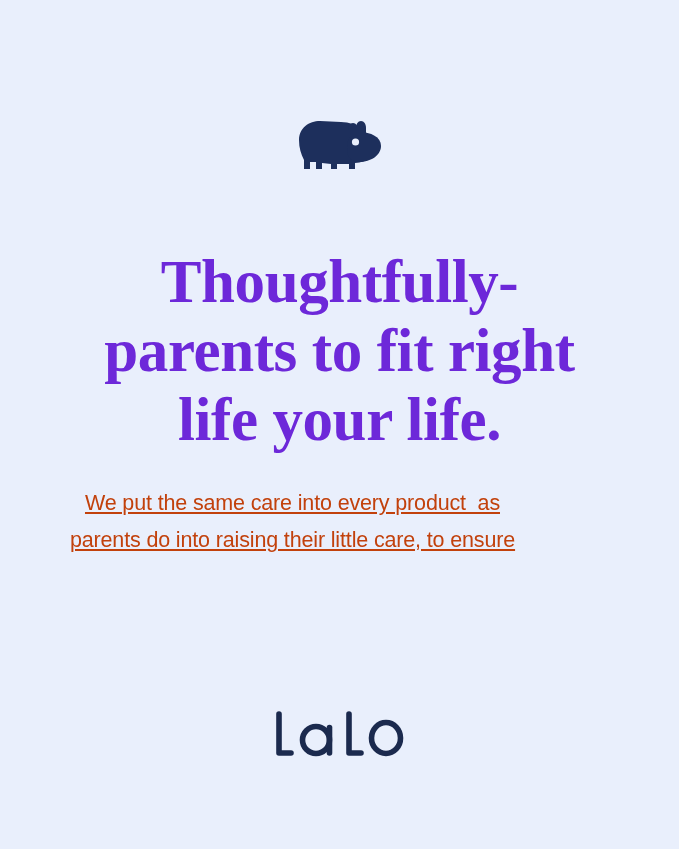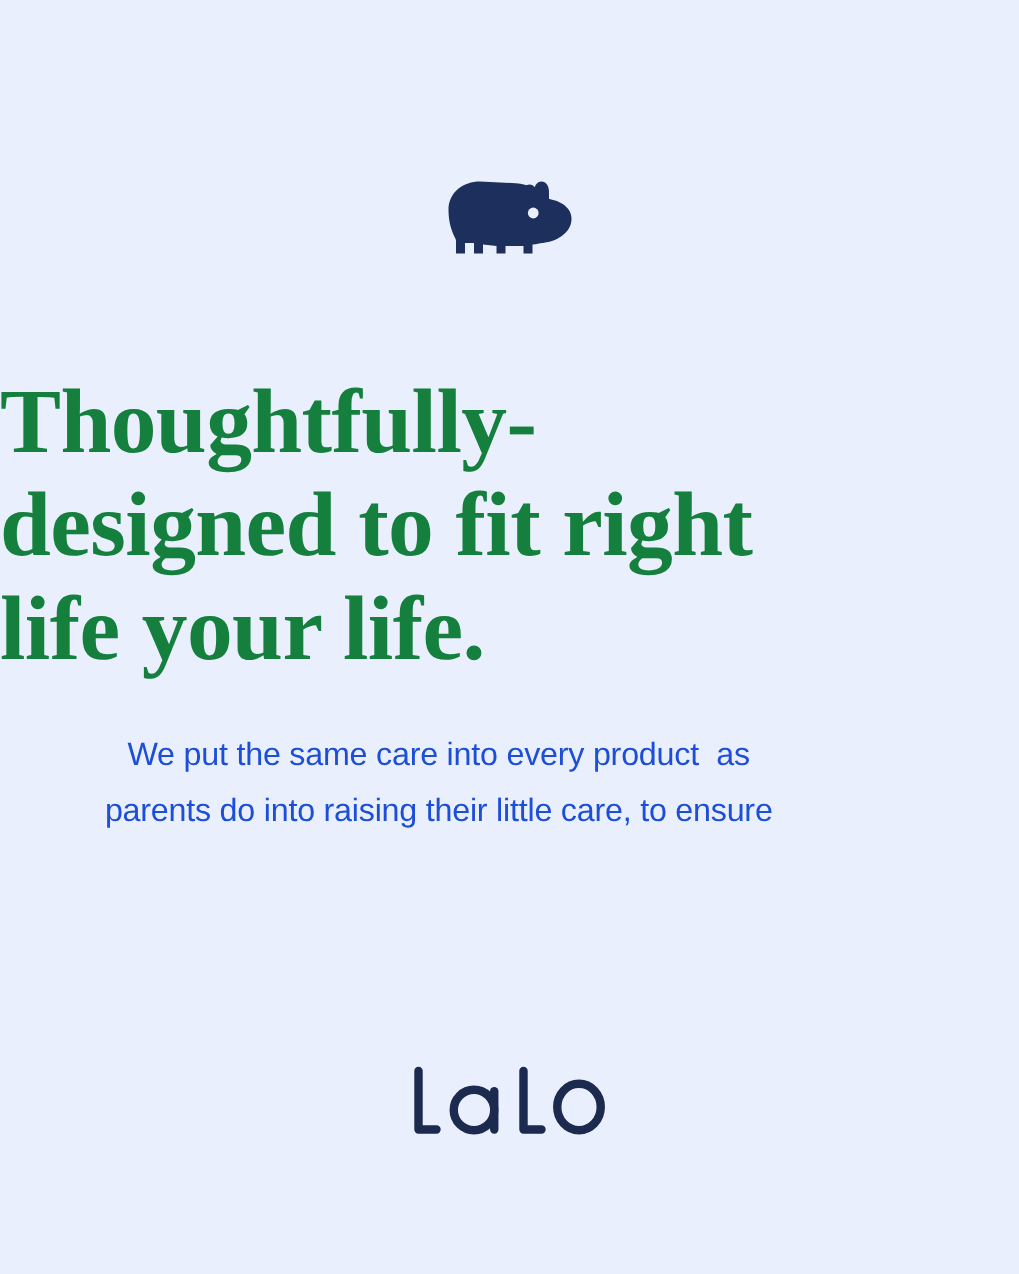--- a/index.html
+++ b/index.html
@@ -36,47 +36,48 @@
     line-height: 0;
   }
   .brand-mark svg { display: block; width: 86px; height: 54px; }
 
   
   .headline {
     position: absolute;
     top: 247px;
     left: 0;
     width: 679px;
-    text-align: left;
+    text-align: center;
     font-family: "Liberation Serif", "DejaVu Serif", serif;
     font-weight: 700;
     font-size: 61px;
     line-height: 69px;
     letter-spacing: -0.4px;
-    color: #15803d;
+    color: #6d28d9;
     margin: 0;
     padding: 0;
   }
   .headline .hl-line { display: block; white-space: nowrap; }
 
   
   .body-copy {
     position: absolute;
     top: 485px;
     left: 0;
     width: 585px;
     text-align: center;
     font-family: "Liberation Sans", "DejaVu Sans", sans-serif;
     font-weight: 400;
     font-size: 21.5px;
     line-height: 37px;
     letter-spacing: -0.15px;
-    color: #1d4ed8;
+    color: #c2410c;
     margin: 0;
     padding: 0;
+    text-decoration: underline;
   }
   .body-copy .bc-line { display: block; white-space: pre; }
 
   
   .wordmark {
     position: absolute;
     top: 708px;
     left: 50%;
     transform: translateX(-50%);
     width: 132px;
@@ -122,21 +123,21 @@
       <path fill="#1d2f5c" d="M56 5 C59 5 61 8 61 12 L61 17 L51 17 L51 12 C51 8 53 5 56 5 Z"></path>
 
       <path fill="#1d2f5c" d="M64 3 C67 3 69 6 69 10 L69 16 L59 16 L59 10 C59 6 61 3 64 3 Z"></path>
 
       <circle cx="58.5" cy="24" r="3.6" fill="#e9effc"></circle>
     </svg>
   </div>
 
   <h1 class="headline">
     <span class="hl-line">Thoughtfully-</span>
-    <span class="hl-line">designed to fit right</span>
+    <span class="hl-line">parents to fit right</span>
     <span class="hl-line">life your life.</span>
   </h1>
 
   <p class="body-copy">
     <span class="bc-line">We put the same care into every product  as</span>
     <span class="bc-line">parents do into raising their little care, to ensure</span>
   </p>
 
   <div class="wordmark">
     <span class="wordmark-text">LALO</span>

